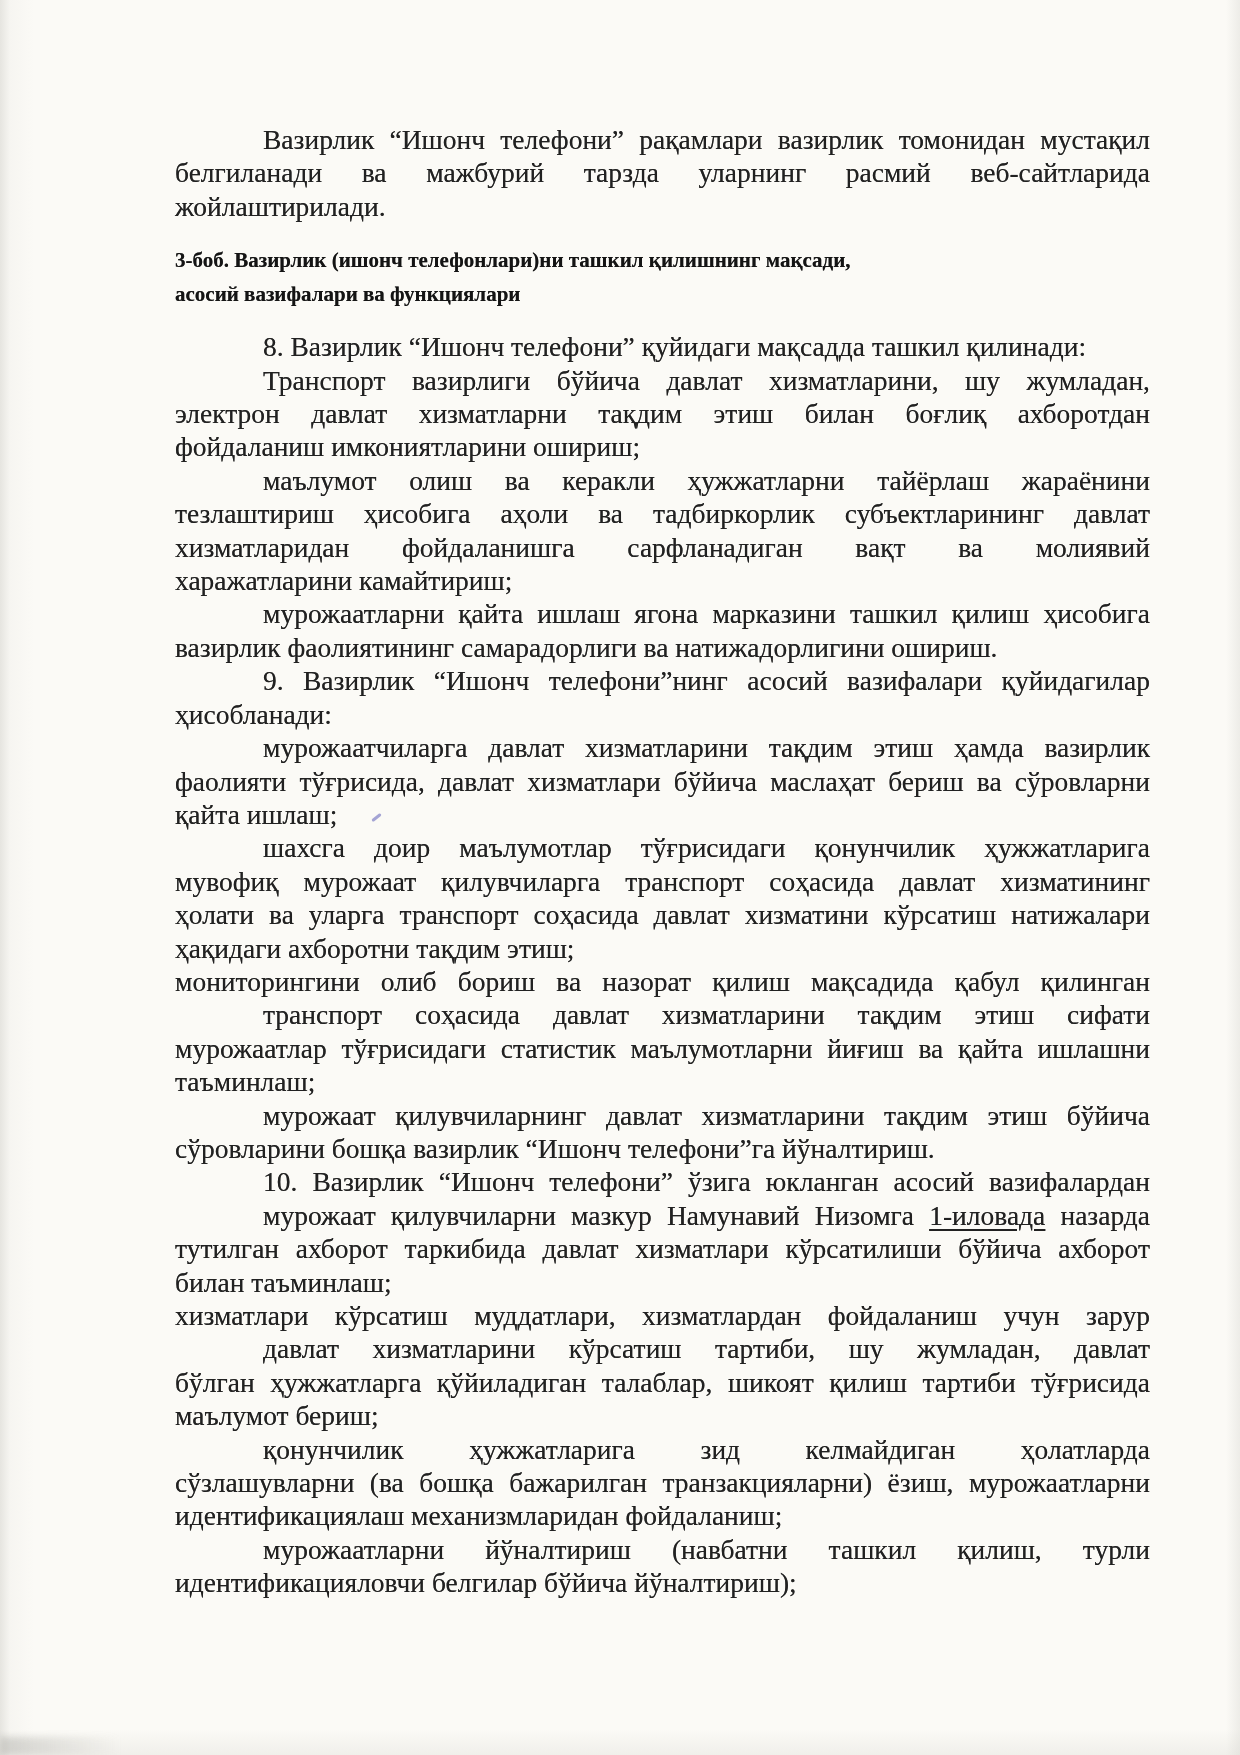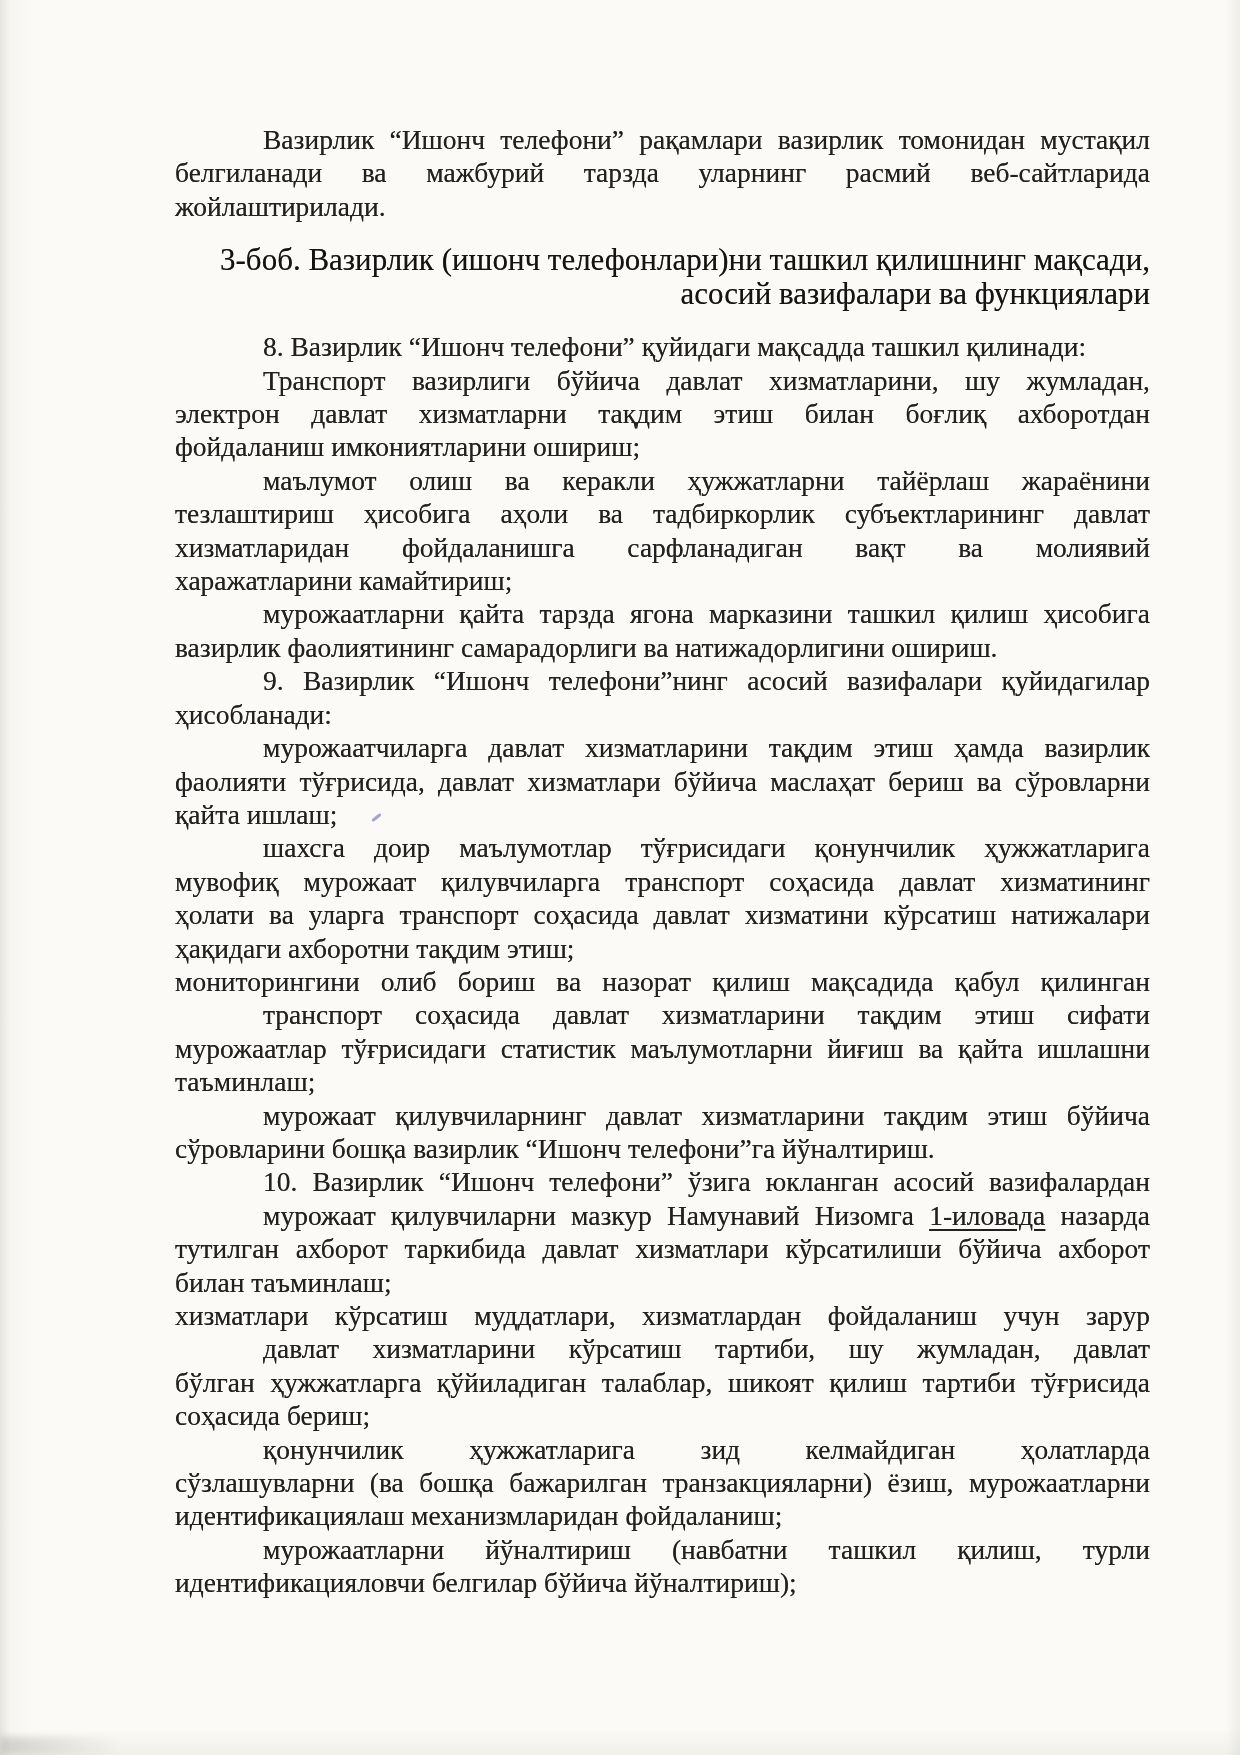--- a/index.html
+++ b/index.html
@@ -34,23 +34,23 @@
     white-space: normal;
     text-shadow: 0 0 0.5px rgba(25,25,25,0.65);
   }
   .paragraph .line.just {
     text-align: justify;
     text-align-last: justify;
   }
   .paragraph .line.first { text-indent: 88px; }
   .heading { margin: 20px 0 19px 0; }
   .heading .line {
-    text-align: right;
-    font-weight: 400;
-    font-size: 31px;
+    text-align: left;
+    font-weight: 700;
+    font-size: 21px;
     line-height: 34px;
     color: #141414;
   }
   u { text-underline-offset: 4px; text-decoration-thickness: 2px; }
   
   .ink-mark {
     position: absolute;
     left: 371px; top: 816px;
     width: 11px; height: 3px;
     border-radius: 2px;
@@ -87,21 +87,21 @@
         <div class="line just">электрон давлат хизматларни тақдим этиш билан боғлиқ ахборотдан</div>
         <div class="line">фойдаланиш имкониятларини ошириш;</div>
       </div>
       <div class="block paragraph">
         <div class="line just first">маълумот олиш ва керакли ҳужжатларни тайёрлаш жараёнини</div>
         <div class="line just">тезлаштириш ҳисобига аҳоли ва тадбиркорлик субъектларининг давлат</div>
         <div class="line just">хизматларидан фойдаланишга сарфланадиган вақт ва молиявий</div>
         <div class="line">харажатларини камайтириш;</div>
       </div>
       <div class="block paragraph">
-        <div class="line just first">мурожаатларни қайта тарзда ягона марказини ташкил қилиш ҳисобига</div>
+        <div class="line just first">мурожаатларни қайта ишлаш ягона марказини ташкил қилиш ҳисобига</div>
         <div class="line">вазирлик фаолиятининг самарадорлиги ва натижадорлигини ошириш.</div>
       </div>
       <div class="block paragraph">
         <div class="line just first">9. Вазирлик “Ишонч телефони”нинг асосий вазифалари қуйидагилар</div>
         <div class="line">ҳисобланади:</div>
       </div>
       <div class="block paragraph">
         <div class="line just first">мурожаатчиларга давлат хизматларини тақдим этиш ҳамда вазирлик</div>
         <div class="line just">фаолияти тўғрисида, давлат хизматлари бўйича маслаҳат бериш ва сўровларни</div>
         <div class="line">қайта ишлаш;</div>
@@ -127,21 +127,21 @@
       </div>
       <div class="block paragraph">
         <div class="line just first">мурожаат қилувчиларни мазкур Намунавий Низомга <u>1-иловада</u> назарда</div>
         <div class="line just">тутилган ахборот таркибида давлат хизматлари кўрсатилиши бўйича ахборот</div>
         <div class="line">билан таъминлаш;</div>
       </div>
       <div class="block paragraph">
         <div class="line just">хизматлари кўрсатиш муддатлари, хизматлардан фойдаланиш учун зарур</div>
         <div class="line just first">давлат хизматларини кўрсатиш тартиби, шу жумладан, давлат</div>
         <div class="line just">бўлган ҳужжатларга қўйиладиган талаблар, шикоят қилиш тартиби тўғрисида</div>
-        <div class="line">соҳасида бериш;</div>
+        <div class="line">маълумот бериш;</div>
       </div>
       <div class="block paragraph">
         <div class="line just first">қонунчилик ҳужжатларига зид келмайдиган ҳолатларда</div>
         <div class="line just">сўзлашувларни (ва бошқа бажарилган транзакцияларни) ёзиш, мурожаатларни</div>
         <div class="line">идентификациялаш механизмларидан фойдаланиш;</div>
       </div>
       <div class="block paragraph">
         <div class="line just first">мурожаатларни йўналтириш (навбатни ташкил қилиш, турли</div>
         <div class="line">идентификацияловчи белгилар бўйича йўналтириш);</div>
       </div>

